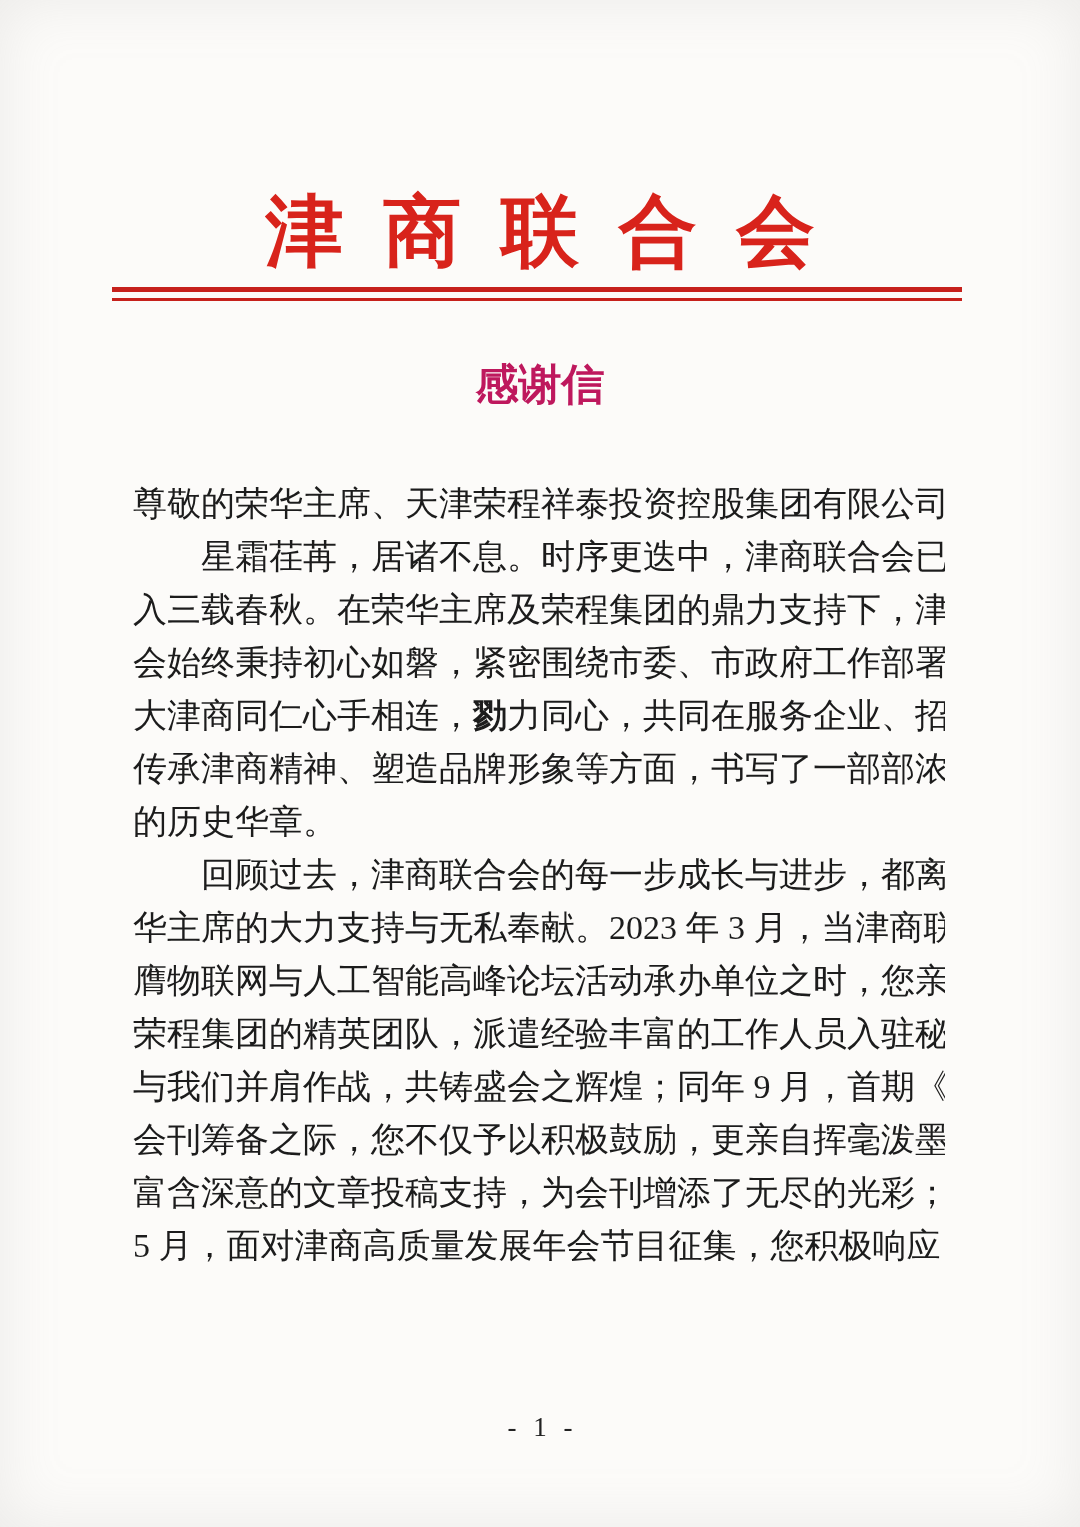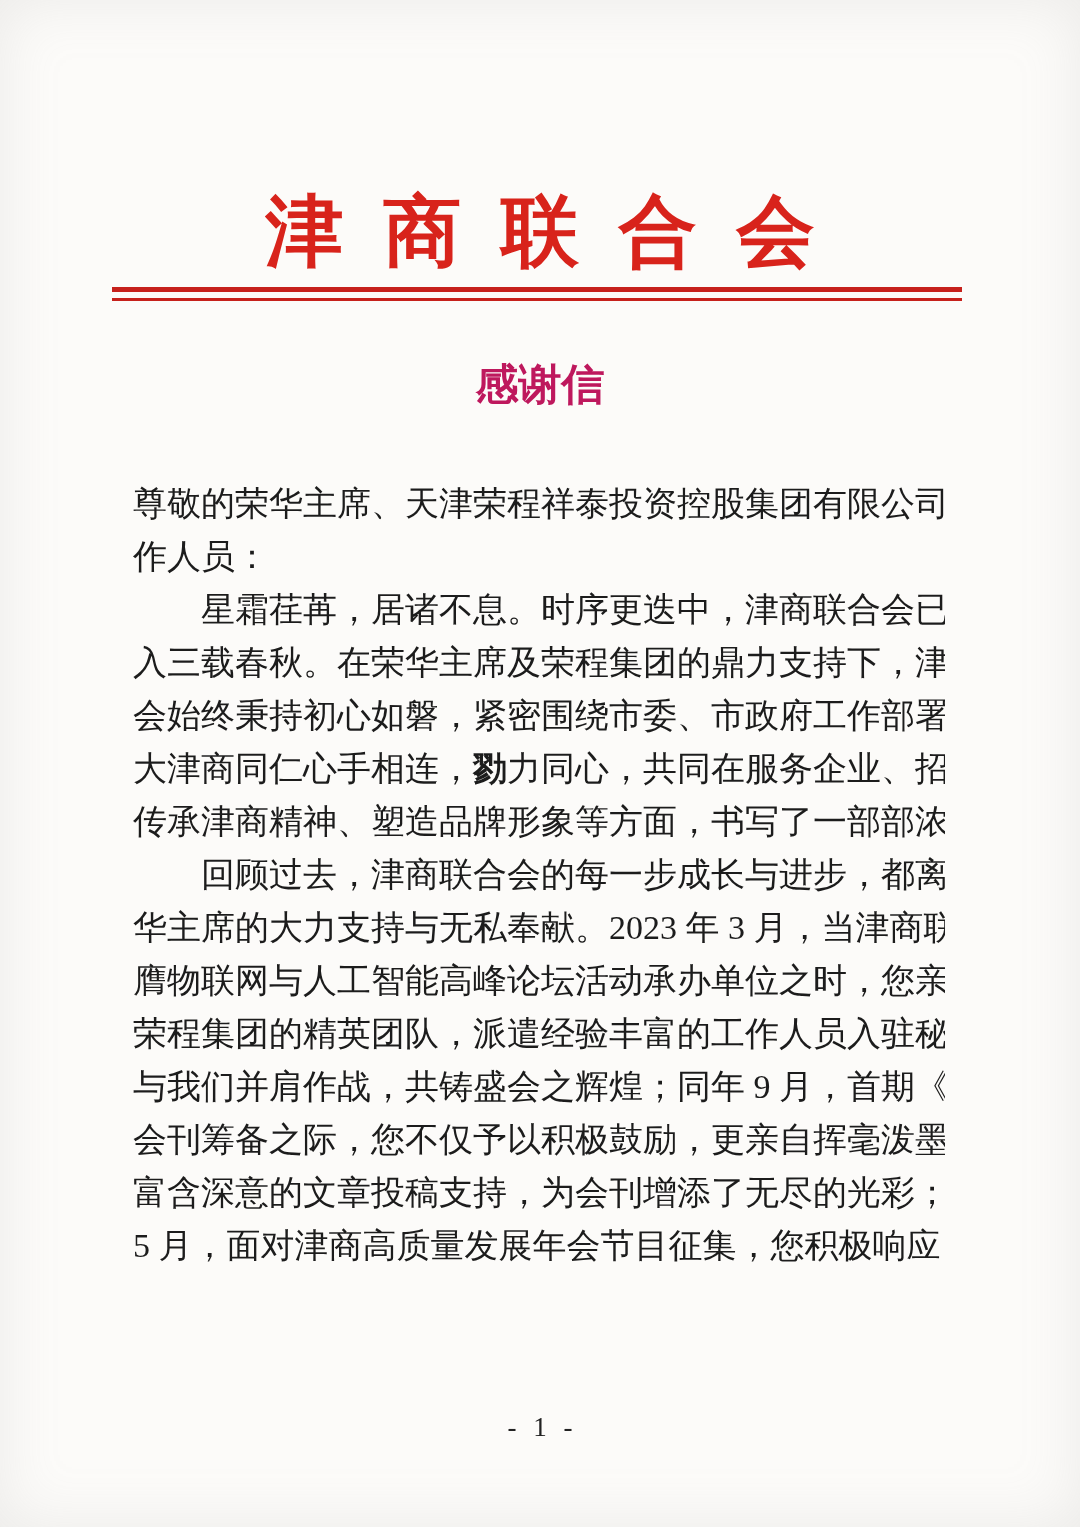--- a/index.html
+++ b/index.html
@@ -102,26 +102,26 @@
 
   <div class="org-title">津 商 联 合 会</div>
 
   <div class="rule-thick"></div>
   <div class="rule-thin"></div>
 
   <div class="letter-title">感谢信</div>
 
   <div class="letter-body" id="letter-body">
       <div class="body-line">尊敬的荣华主席、天津荣程祥泰投资控股集团有限公司全体工</div>
-      <div class="body-line left-last">作人员：</div>
       <div class="body-line indent">星霜荏苒，居诸不息。时序更迭中，津商联合会已稳健步</div>
       <div class="body-line">入三载春秋。在荣华主席及荣程集团的鼎力支持下，津商联合</div>
       <div class="body-line">会始终秉持初心如磐，紧密围绕市委、市政府工作部署，与广</div>
       <div class="body-line">大津商同仁心手相连，<span class="embold">勠</span>力同心，共同在服务企业、招商引资、</div>
       <div class="body-line">传承津商精神、塑造品牌形象等方面，书写了一部部浓墨重彩</div>
+      <div class="body-line left-last">的历史华章。</div>
       <div class="body-line indent">回顾过去，津商联合会的每一步成长与进步，都离不开荣</div>
       <div class="body-line">华主席的大力支持与无私奉献。2023 年 3 月，当津商联合会荣</div>
       <div class="body-line">膺物联网与人工智能高峰论坛活动承办单位之时，您亲自调度</div>
       <div class="body-line">荣程集团的精英团队，派遣经验丰富的工作人员入驻秘书处，</div>
       <div class="body-line">与我们并肩作战，共铸盛会之辉煌；同年 9 月，首期《津商》</div>
       <div class="body-line">会刊筹备之际，您不仅予以积极鼓励，更亲自挥毫泼墨，撰写</div>
       <div class="body-line">富含深意的文章投稿支持，为会刊增添了无尽的光彩；2024 年</div>
       <div class="body-line">5 月，面对津商高质量发展年会节目征集，您积极响应，亲自安</div>
     </div>
 

